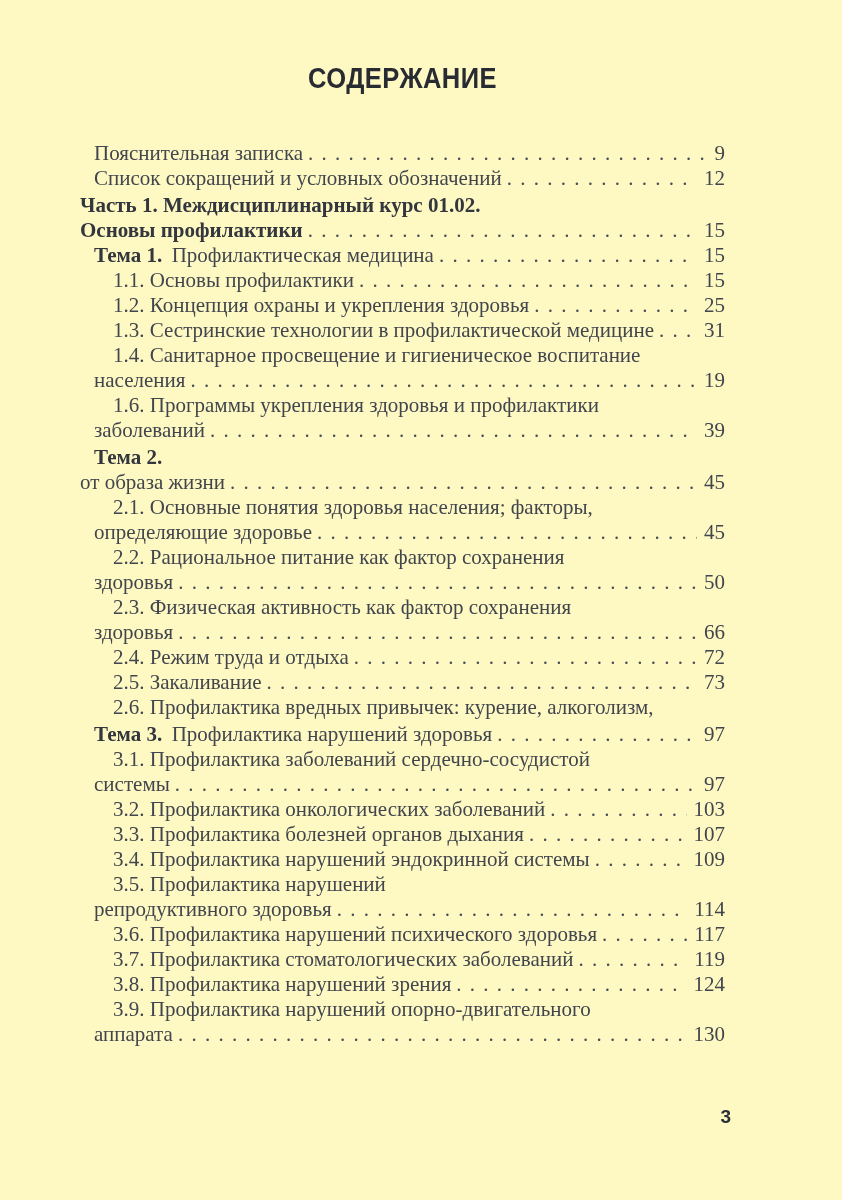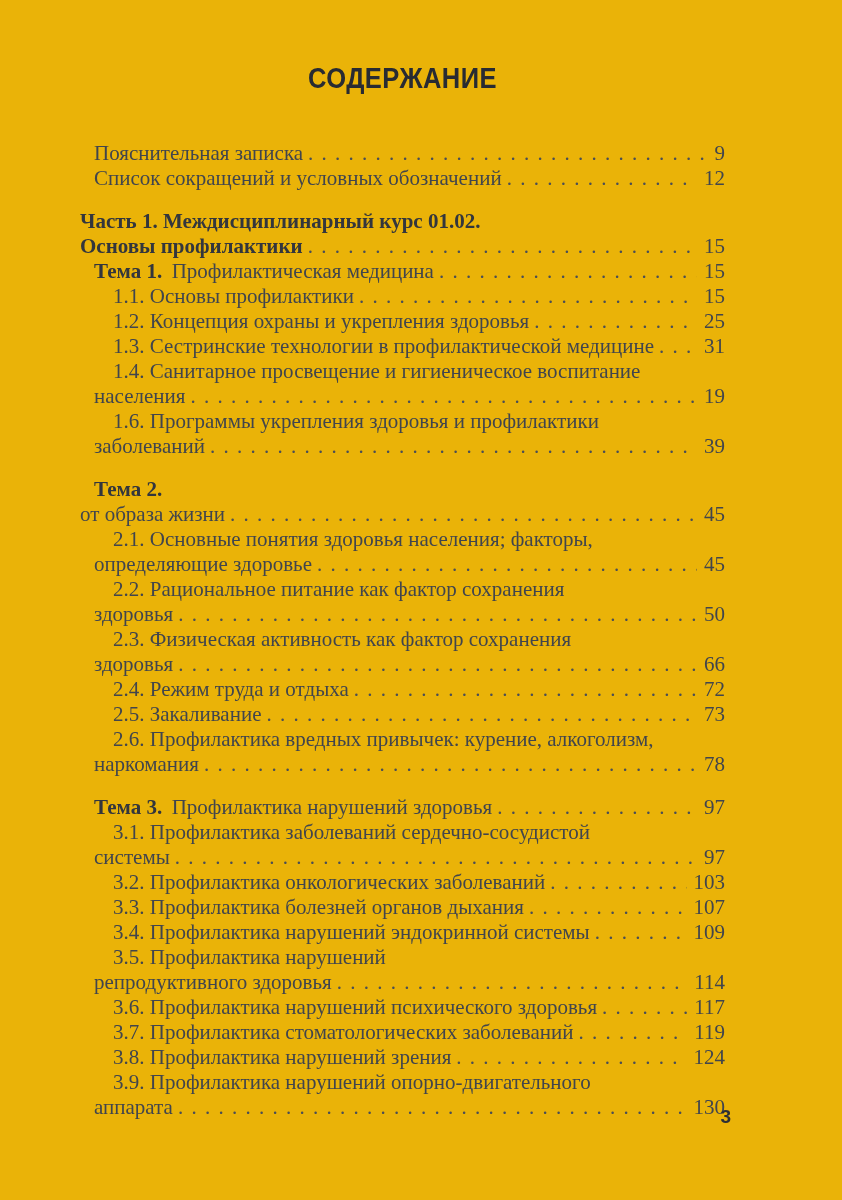--- a/index.html
+++ b/index.html
@@ -4,21 +4,21 @@
 <style>
   html, body {
     margin: 0;
     padding: 0;
     background: #ffffff;
   }
   .page {
     position: relative;
     width: 842px;
     height: 1200px;
-    background: #eab308;
+    background: #fef9c3;
     overflow: hidden;
     font-family: "Liberation Serif", "DejaVu Serif", serif;
     color: #41454d;
   }
   .title {
     position: absolute;
     top: 62px;
     left: 80px;
     width: 645px;
     margin: 0;
@@ -38,21 +38,21 @@
     left: 80px;
     width: 645px;
     font-size: 21px;
     line-height: 25px;
   }
   .row {
     display: flex;
     align-items: flex-end;
     min-height: 25px;
   }
-  .row.gap { margin-top: 18px; }
+  .row.gap { margin-top: 2px; }
   .row.ind0 { padding-left: 0; }
   .row.ind1 { padding-left: 14px; }
   .row.ind2 { padding-left: 33px; }
   .bold { font-weight: 700; color: #33363d; }
   .prefix { margin-right: 0.45em; white-space: pre; }
   .txt { white-space: pre; }
   .dots {
     flex: 1 1 auto;
     min-width: 0;
     overflow: hidden;
@@ -177,25 +177,20 @@
         <span class="pg">72</span>
       </div>
       <div class="row ind2">
         <span class="txt">2.5. Закаливание</span>
         <span class="dots"></span>
         <span class="pg">73</span>
       </div>
       <div class="row ind2">
         <span class="txt">2.6. Профилактика вредных привычек: курение, алкоголизм,</span>
       </div>
-      <div class="row ind1">
-        <span class="txt">наркомания</span>
-        <span class="dots"></span>
-        <span class="pg">78</span>
-      </div>
       <div class="row ind1 gap">
         <span class="bold prefix">Тема 3.</span>
         <span class="txt">Профилактика нарушений здоровья</span>
         <span class="dots"></span>
         <span class="pg">97</span>
       </div>
       <div class="row ind2">
         <span class="txt">3.1. Профилактика заболеваний сердечно-сосудистой</span>
       </div>
       <div class="row ind1">

